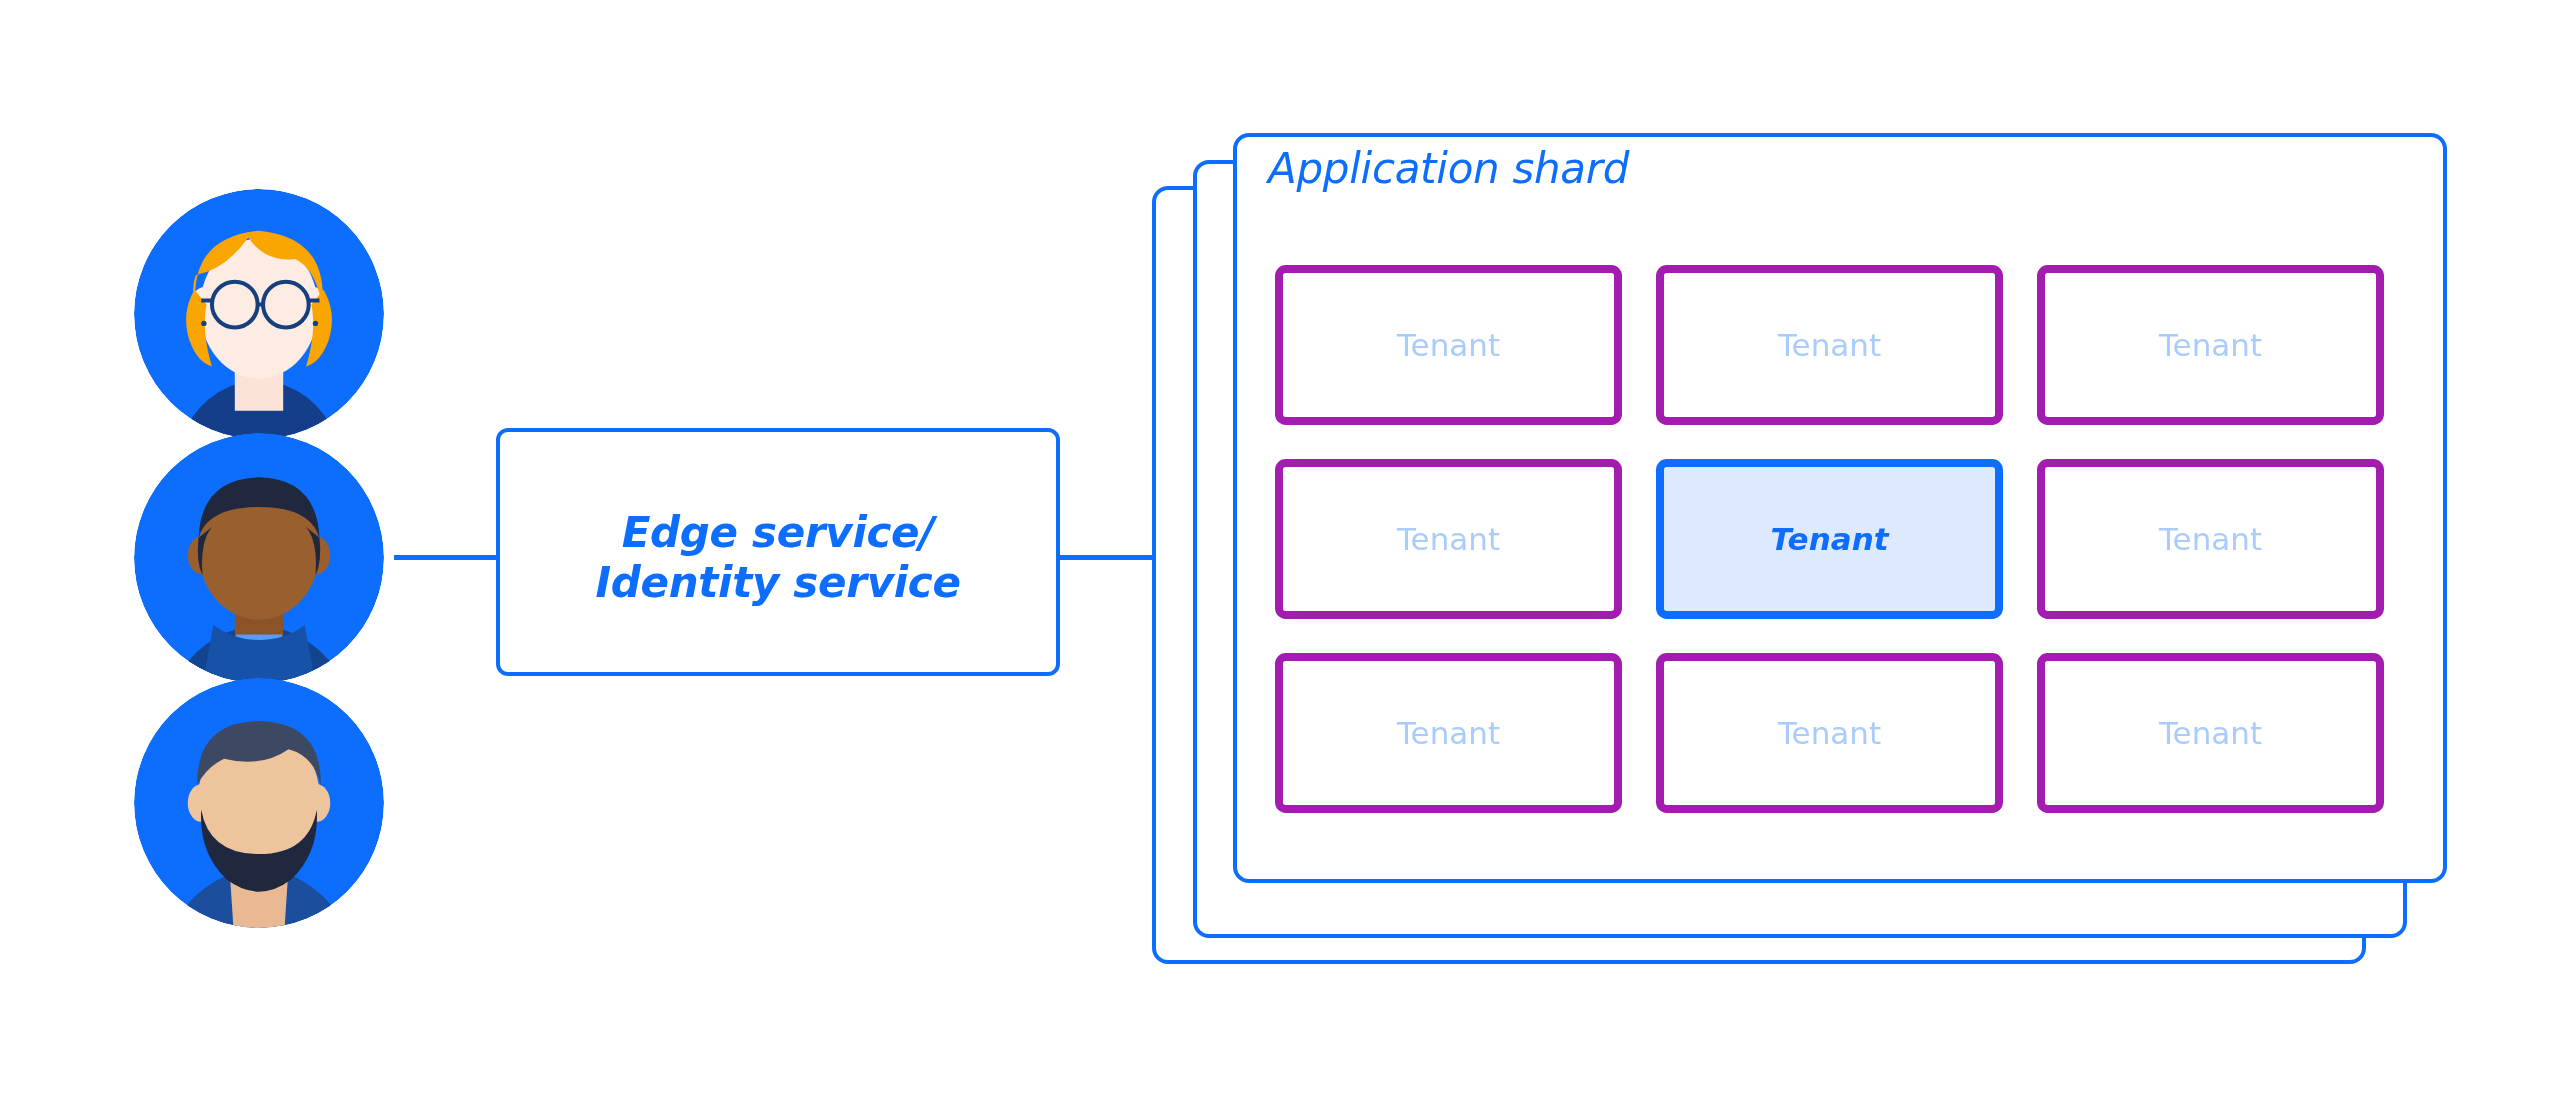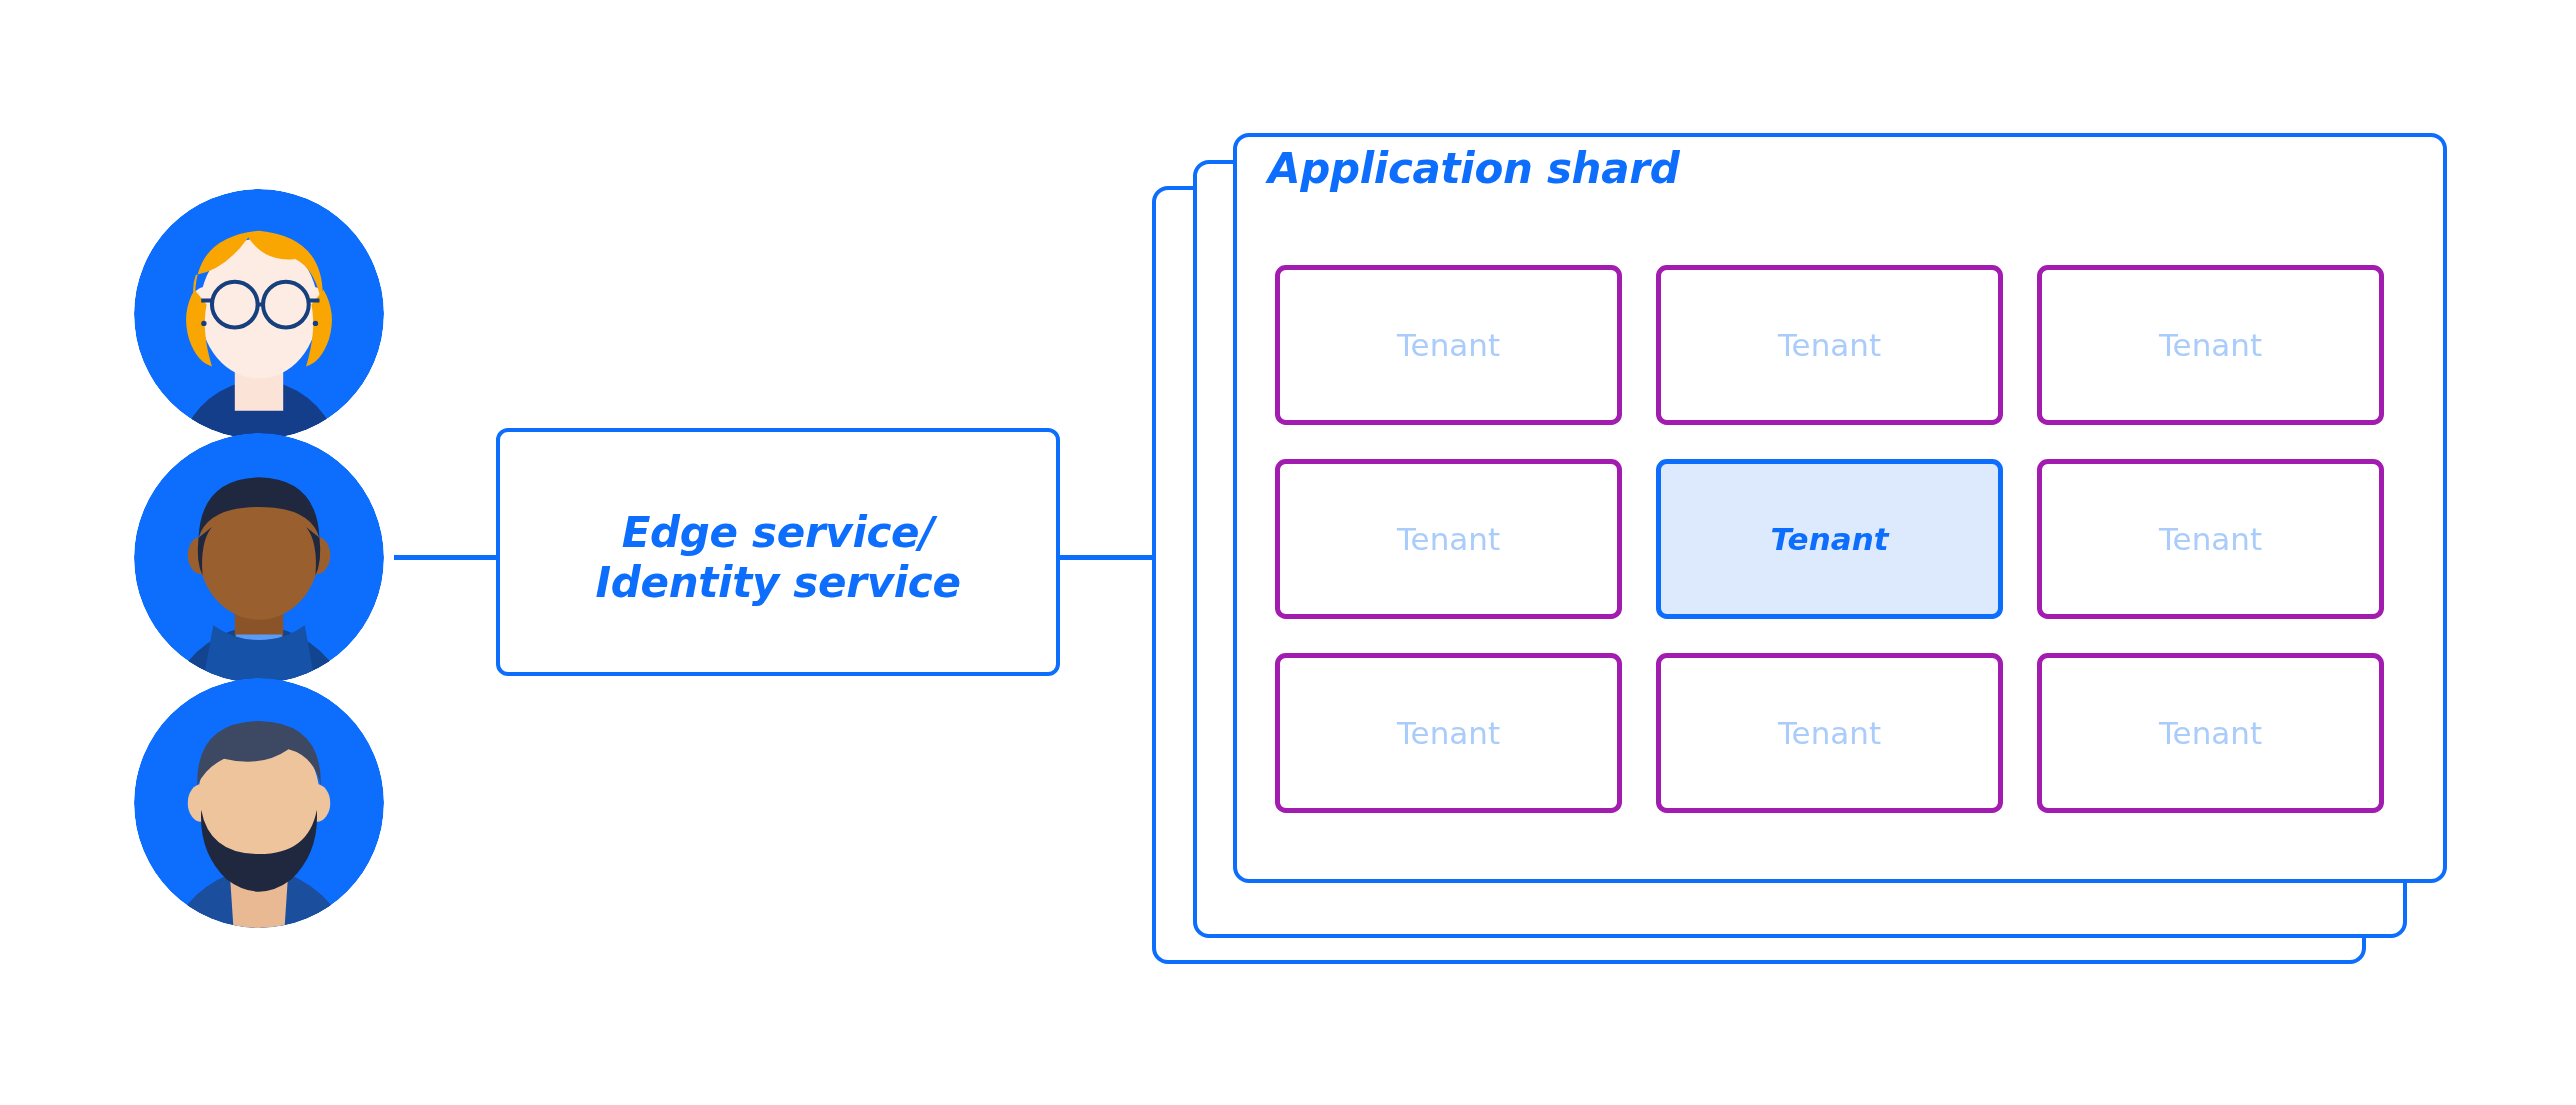--- a/index.html
+++ b/index.html
@@ -22,29 +22,29 @@
               color:#0d6efd;text-align:center;white-space:pre-line;letter-spacing:-0.3px;margin-top:12px;}
 
   
   .shard-card{position:absolute;border:4.7px solid #0d6efd;border-radius:16px;
               background:#fff;box-sizing:border-box;}
   #shard-back-2{left:1152px;top:186px;width:1214px;height:778px;}
   #shard-back-1{left:1193px;top:160px;width:1214px;height:778px;}
   #shard-front{left:1233px;top:133px;width:1214px;height:750px;}
 
   #shard-title{position:absolute;left:1268px;top:144px;
-               font-style:italic;font-weight:700;font-size:42px;color:#0d6efd;
+               font-style:italic;font-weight:400;font-size:42px;color:#0d6efd;
                letter-spacing:-0.3px;white-space:nowrap;}
 
   
   #tenant-grid{position:absolute;left:1275px;top:265px;width:1134px;height:570px;
                display:grid;grid-template-columns:repeat(3,347px);
                grid-template-rows:repeat(3,160px);
                column-gap:34px;row-gap:34px;}
-  .tenant{border:5px solid #a21caf;border-radius:10.7px;background:#ffffff;
+  .tenant{border:8px solid #a21caf;border-radius:10.7px;background:#ffffff;
           display:flex;align-items:center;justify-content:center;box-sizing:border-box;}
   .tenant .t-label{font-size:31px;color:#a9ccfa;font-style:normal;font-weight:400;}
   .tenant.active{border-color:#0d6efd;background:#dde9fc;}
   .tenant.active .t-label{color:#0d6efd;font-style:italic;font-weight:600;}
 </style>
 </head>
 <body>
 
 <div id="stage">
 

